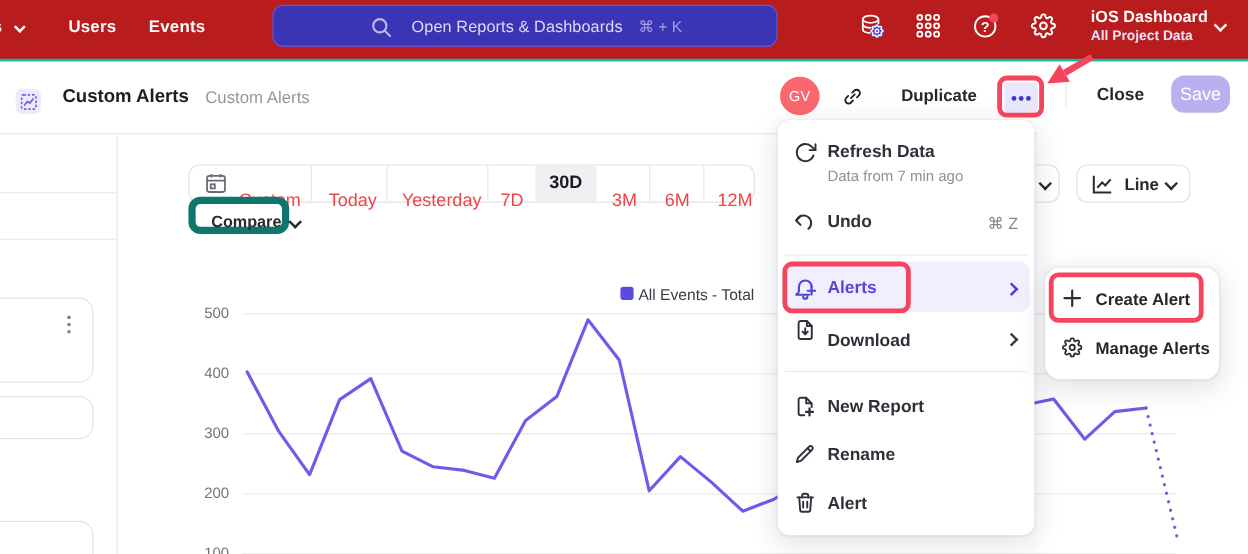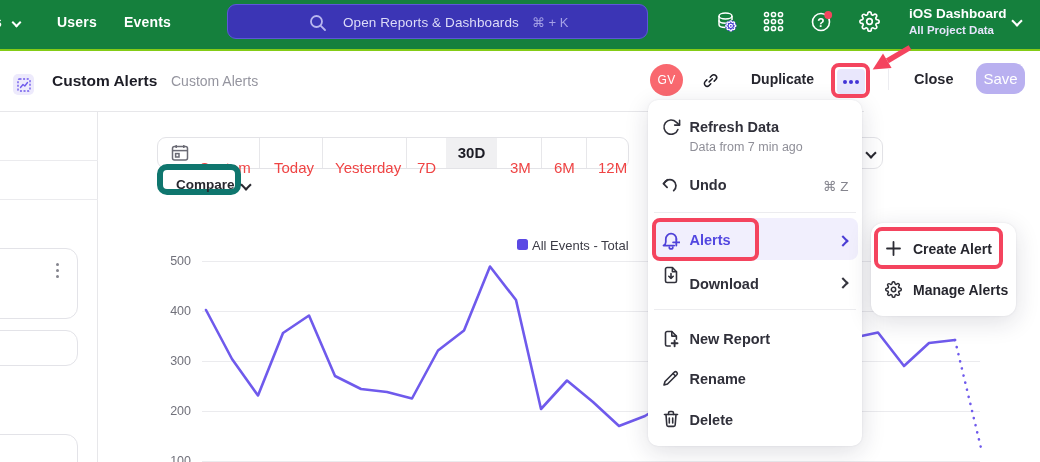--- a/index.html
+++ b/index.html
@@ -2,21 +2,21 @@
 <html><head>
 <meta charset="utf-8">
 <style>
   * { margin:0; padding:0; box-sizing:border-box; }
   html,body { width:1040px; height:462px; overflow:hidden; }
   body { font-family:"Liberation Sans", sans-serif; background:#fff; }
   #page { position:relative; width:1040px; height:462px; overflow:hidden; background:#fff; }
   .abs { position:absolute; }
 
   
-  #topnav { left:0; top:0; width:1040px; height:51px; background:#15803d; border-bottom:2px solid #84cc16; }
+  #topnav { left:0; top:0; width:1040px; height:51px; background:#b91c1c; border-bottom:2px solid #14b8a6; }
   .navitem { position:absolute; top:14px; color:#fff; font-size:14px; font-weight:700; letter-spacing:.2px; }
   #searchbox { position:absolute; left:227px; top:4px; width:421px; height:35px; background:#3b35b5; border:1px solid #5d57d9; border-radius:9px; }
   #searchbox .ph { position:absolute; left:115px; top:10px; font-size:13.5px; color:#dddcf8; font-weight:400; letter-spacing:.1px; }
   #searchbox .kbd { position:absolute; left:304px; top:10px; font-size:13px; color:#a5a1e6; }
   .rightname { position:absolute; color:#fff; font-weight:700; }
 
   
   #header { left:0; top:51px; width:864px; height:61px; background:#fff; border-bottom:1px solid #e7e7ea; }
   #hicon { position:absolute; left:13px; top:23px; width:21px; height:21px; background:#edeafc; border-radius:5px; }
   #htitle { position:absolute; left:52px; top:21px; font-size:15.5px; font-weight:700; color:#1d1d26; }
@@ -116,20 +116,28 @@
     <span class="segdiv" style="left:428px;"></span>
     <span class="segtxt" style="left:440px;">12M</span>
   </div>
   <div class="abs" id="compare">
     <span class="t">Compare</span>
     <span class="chev" style="left:79px; top:11px; transform:rotate(135deg); border-color:#28282f;"></span>
   </div>
   <div class="abs" id="partialbtn">
     <span class="chev" style="left:76px; top:11px; transform:rotate(135deg); border-color:#28282f;"></span>
   </div>
+  <div class="abs" id="linebtn">
+    <svg style="position:absolute;left:11px;top:7px;" width="19" height="18" viewBox="0 0 19 18" fill="none" stroke="#28282f" stroke-width="1.7">
+      <path d="M2.5 1.5 V15.5 H17"></path>
+      <path d="M5.5 11.5 L9.5 7 L12 9.5 L16.5 4.5"></path>
+    </svg>
+    <span class="t">Line</span>
+    <span class="chev" style="left:74px; top:11px; transform:rotate(135deg); border-color:#28282f;"></span>
+  </div>
 
   <div class="abs" id="sidebar">
     <div class="sline" style="top:48px;"></div>
     <div class="sline" style="top:87px;"></div>
     <div class="scard" style="top:136px; width:98px; height:71px;"></div>
     <span class="kdot" style="top:151px;"></span>
     <span class="kdot" style="top:157px;"></span>
     <span class="kdot" style="top:163px;"></span>
     <div class="scard" style="top:218px; width:98px; height:36px;"></div>
     <div class="scard" style="top:322px; width:98px; height:40px;"></div>
@@ -252,21 +260,21 @@
       <path d="M2 16 L3 12.5 L12.5 3 a1.8 1.8 0 0 1 2.5 2.5 L5.5 15 L2 16 Z"></path>
       <path d="M11 4.5 L13.5 7"></path>
     </svg>
     <span class="mi" style="left:41.5px; top:271px;">Rename</span>
     <svg style="position:absolute;left:14px;top:310px;" width="18" height="18" viewBox="0 0 18 18" fill="none" stroke="#30303a" stroke-width="1.6" stroke-linecap="round" stroke-linejoin="round">
       <path d="M2.5 4.5 H15.5"></path>
       <path d="M4 4.5 L4.8 15 a1.5 1.5 0 0 0 1.5 1.4 H11.7 a1.5 1.5 0 0 0 1.5 -1.4 L14 4.5"></path>
       <path d="M6.5 4.5 V3 a1.5 1.5 0 0 1 1.5 -1.5 H10 a1.5 1.5 0 0 1 1.5 1.5 V4.5"></path>
       <path d="M7.3 8 V13 M10.7 8 V13"></path>
     </svg>
-    <span class="mi" style="left:41.5px; top:312px;">Delete</span>
+    <span class="mi" style="left:41.5px; top:312px;">Alert</span>
   </div>
 
   <div class="abs" id="submenu">
     <svg style="position:absolute;left:15px;top:18px;" width="15" height="15" viewBox="0 0 15 15" stroke="#2c2c34" stroke-width="1.8" stroke-linecap="round">
       <path d="M7.5 1 V14 M1 7.5 H14"></path>
     </svg>
     <span class="smi" style="top:18px;">Create Alert</span>
     <svg style="position:absolute;left:14px;top:58px;" width="17" height="17" viewBox="0 0 24 24" fill="none" stroke="#2c2c34" stroke-width="2.1" stroke-linejoin="round">
       <circle cx="12" cy="12" r="3.1"></circle>
       <path d="M19.4 15a1.65 1.65 0 0 0 .33 1.82l.06.06a2 2 0 0 1 0 2.83 2 2 0 0 1-2.83 0l-.06-.06a1.65 1.65 0 0 0-1.82-.33 1.65 1.65 0 0 0-1 1.51V21a2 2 0 0 1-2 2 2 2 0 0 1-2-2v-.09A1.65 1.65 0 0 0 9 19.4a1.65 1.65 0 0 0-1.82.33l-.06.06a2 2 0 0 1-2.83 0 2 2 0 0 1 0-2.83l.06-.06a1.65 1.65 0 0 0 .33-1.82 1.65 1.65 0 0 0-1.51-1H3a2 2 0 0 1-2-2 2 2 0 0 1 2-2h.09A1.65 1.65 0 0 0 4.6 9a1.65 1.65 0 0 0-.33-1.82l-.06-.06a2 2 0 0 1 0-2.83 2 2 0 0 1 2.83 0l.06.06a1.65 1.65 0 0 0 1.82.33H9a1.65 1.65 0 0 0 1-1.51V3a2 2 0 0 1 2-2 2 2 0 0 1 2 2v.09a1.65 1.65 0 0 0 1 1.51 1.65 1.65 0 0 0 1.82-.33l.06-.06a2 2 0 0 1 2.83 0 2 2 0 0 1 0 2.83l-.06.06a1.65 1.65 0 0 0-.33 1.82V9a1.65 1.65 0 0 0 1.51 1H21a2 2 0 0 1 2 2 2 2 0 0 1-2 2h-.09a1.65 1.65 0 0 0-1.51 1z"></path>

